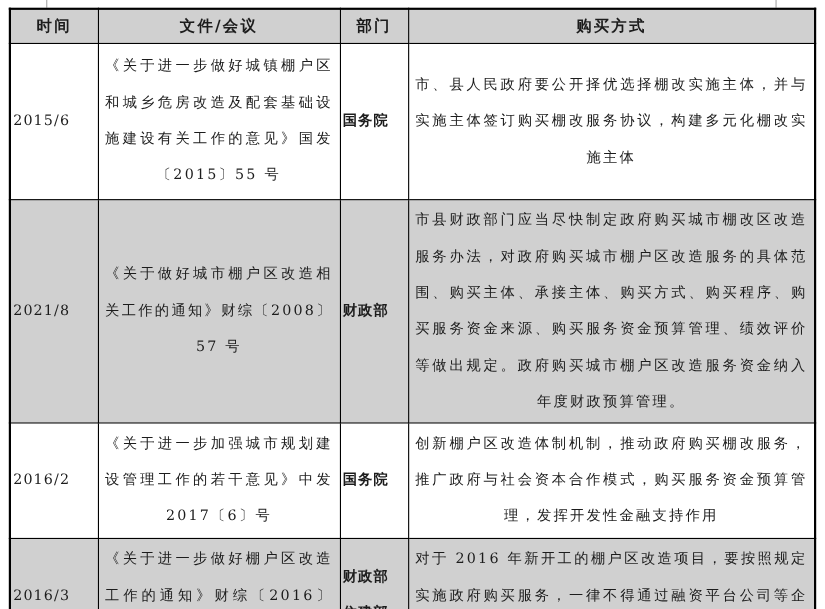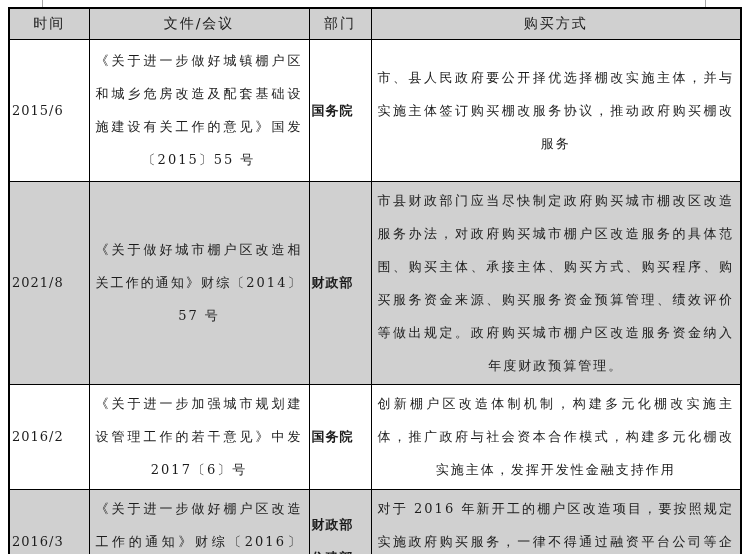--- a/index.html
+++ b/index.html
@@ -39,21 +39,21 @@
 
   th, td {
     border: 1px solid #000;
     vertical-align: middle;
     color: #1c1c1c;
     overflow: hidden;
   }
   thead tr { height: 31px; background: #d0d0d0; }
   th {
     font-family: "DejaVu Sans", "Liberation Sans", sans-serif;
-    font-weight: normal;
+    font-weight: bold;
     font-size: 14px;
     letter-spacing: 2px;
     text-align: center;
   }
   td {
     font-size: 13px;
     letter-spacing: 2px;
     line-height: 33px;
     padding: 2px 6px;
   }
@@ -94,33 +94,33 @@
         <th>文件/会议</th>
         <th>部门</th>
         <th>购买方式</th>
       </tr>
     </thead>
     <tbody>
         <tr>
           <td class="cell-time">2015/6</td>
           <td class="cell-doc">《关于进一步做好城镇棚户区和城乡危房改造及配套基础设施建设有关工作的意见》国发〔2015〕55 号</td>
           <td class="cell-dept">国务院</td>
-          <td class="cell-content">市、县人民政府要公开择优选择棚改实施主体，并与实施主体签订购买棚改服务协议，推动政府购买棚改服务</td>
+          <td class="cell-content">市、县人民政府要公开择优选择棚改实施主体，并与实施主体签订购买棚改服务协议，构建多元化棚改实施主体</td>
         </tr>
         <tr class="shaded">
           <td class="cell-time">2021/8</td>
-          <td class="cell-doc">《关于做好城市棚户区改造相关工作的通知》财综〔2014〕57 号</td>
+          <td class="cell-doc">《关于做好城市棚户区改造相关工作的通知》财综〔2008〕57 号</td>
           <td class="cell-dept">财政部</td>
           <td class="cell-content">市县财政部门应当尽快制定政府购买城市棚改区改造服务办法，对政府购买城市棚户区改造服务的具体范围、购买主体、承接主体、购买方式、购买程序、购买服务资金来源、购买服务资金预算管理、绩效评价等做出规定。政府购买城市棚户区改造服务资金纳入年度财政预算管理。</td>
         </tr>
         <tr>
           <td class="cell-time">2016/2</td>
           <td class="cell-doc">《关于进一步加强城市规划建设管理工作的若干意见》中发 2017〔6〕号</td>
           <td class="cell-dept">国务院</td>
-          <td class="cell-content">创新棚户区改造体制机制，构建多元化棚改实施主体，推广政府与社会资本合作模式，构建多元化棚改实施主体，发挥开发性金融支持作用</td>
+          <td class="cell-content">创新棚户区改造体制机制，推动政府购买棚改服务，推广政府与社会资本合作模式，购买服务资金预算管理，发挥开发性金融支持作用</td>
         </tr>
         <tr class="shaded">
           <td class="cell-time">2016/3</td>
           <td class="cell-doc">《关于进一步做好棚户区改造工作的通知》财综〔2016〕11 号</td>
           <td class="cell-dept">财政部
 住建部</td>
           <td class="cell-content">对于 2016 年新开工的棚户区改造项目，要按照规定实施政府购买服务，一律不得通过融资平台公司等企业举借政府债务</td>
         </tr>
       </tbody>
 

